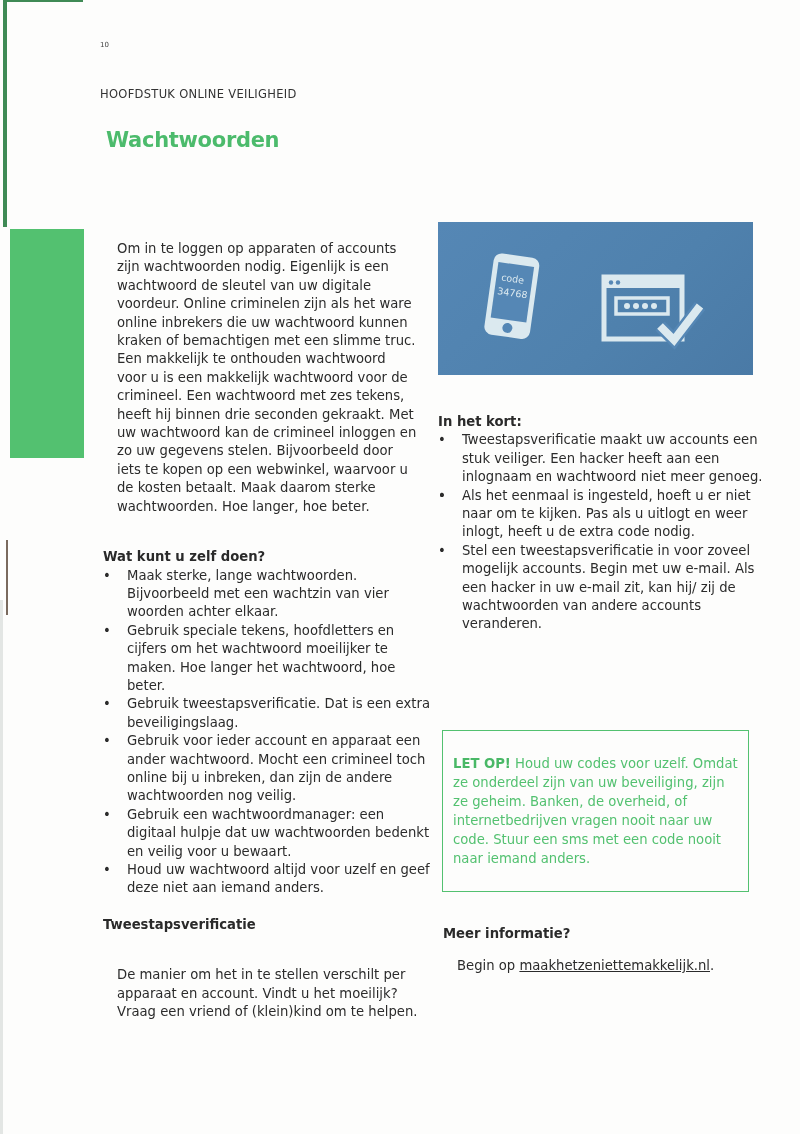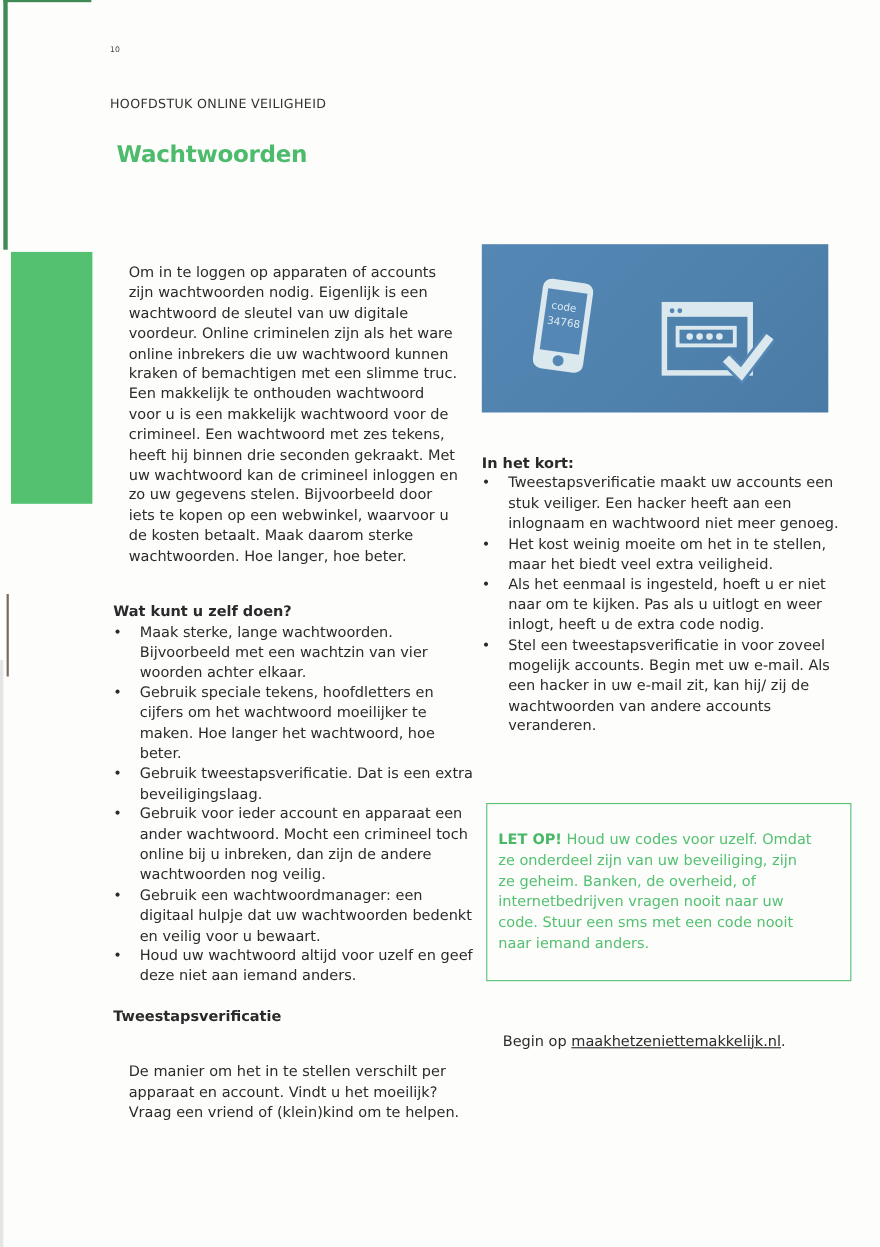--- a/index.html
+++ b/index.html
@@ -26,21 +26,21 @@
   h3 { margin: 0; font-size: 13.2px; font-weight: bold; line-height: 18.4px; color: #2a2a2a; }
   p { margin: 14px; }
   ul { list-style: none; margin: 0; padding: 0; }
   ul li { position: relative; padding-left: 24px; }
   ul li .bullet { position: absolute; left: 0; top: 0; }
   .gap { height: 18px; }
 
   .hero { position: absolute; left: 438px; top: 222px; width: 315px; height: 153px;
           background: linear-gradient(135deg, #5587b5 0%, #4f81ad 60%, #4a7aa6 100%); }
 
-  .note { position: absolute; left: 442px; top: 730px; width: 332px; height: 162px;
+  .note { position: absolute; left: 442px; top: 730px; width: 307px; height: 162px;
           border: 1.5px solid #53c170; box-sizing: border-box; }
   .note-text { position: absolute; left: 10px; top: 23px; width: 290px; font-size: 13.2px; line-height: 19px; color: #53c170; }
   .note-text b { color: #49b866; }
 
   .more { position: absolute; left: 443px; top: 925px; font-size: 13.2px; line-height: 18.4px; }
   .link { text-decoration: underline; text-decoration-thickness: 1px; color: #2b2b2b; }
 </style>
 </head>
 <body>
 
@@ -101,26 +101,27 @@
     <path d="M222 104 L236 118 L262 84" fill="none" stroke="#5587b5" stroke-width="13" stroke-linecap="butt"></path>
     <path d="M222 104 L236 118 L262 84" fill="none" stroke="#dbe9ef" stroke-width="8" stroke-linecap="butt"></path>
   </svg>
 </div>
 
 <div class="col col-right">
   <section>
     <h3>In het kort:</h3>
     <ul>
       <li><span class="bullet">•</span><span>Tweestapsverificatie maakt uw accounts een stuk veiliger. Een hacker heeft aan een inlognaam en wachtwoord niet meer genoeg.</span></li>
-      <li><span class="bullet">•</span><span>Het kost weinig moeite om het in te stellen, maar het biedt veel extra veiligheid.</span></li>
+      <li><span class="bullet">•</span></li>
       <li><span class="bullet">•</span><span>Als het eenmaal is ingesteld, hoeft u er niet naar om te kijken. Pas als u uitlogt en weer inlogt, heeft u de extra code nodig.</span></li>
       <li><span class="bullet">•</span><span>Stel een tweestapsverificatie in voor zoveel mogelijk accounts. Begin met uw e-mail. Als een hacker in uw e-mail zit, kan hij/ zij de wachtwoorden van andere accounts veranderen.</span></li>
     </ul>
   </section>
 </div>
 
 <div class="note">
   <div class="note-text"><b>LET OP!</b><span> Houd uw codes voor uzelf. Omdat ze onderdeel zijn van uw beveiliging, zijn ze geheim. Banken, de overheid, of internetbedrijven vragen nooit naar uw code. Stuur een sms met een code nooit naar iemand anders.</span></div>
 </div>
 
 <div class="more">
+  <h3>Meer informatie?</h3>
   <p><span>Begin op </span><span class="link">maakhetzeniettemakkelijk.nl</span><span>.</span></p>
 </div>
 
 </body></html>

